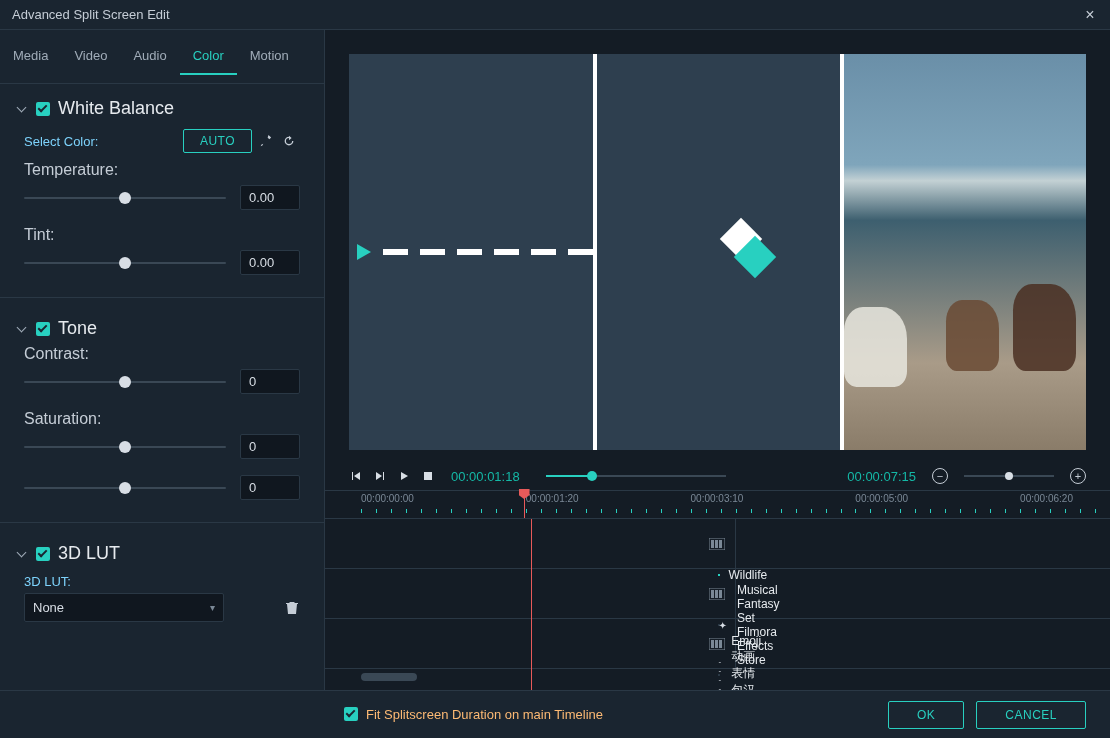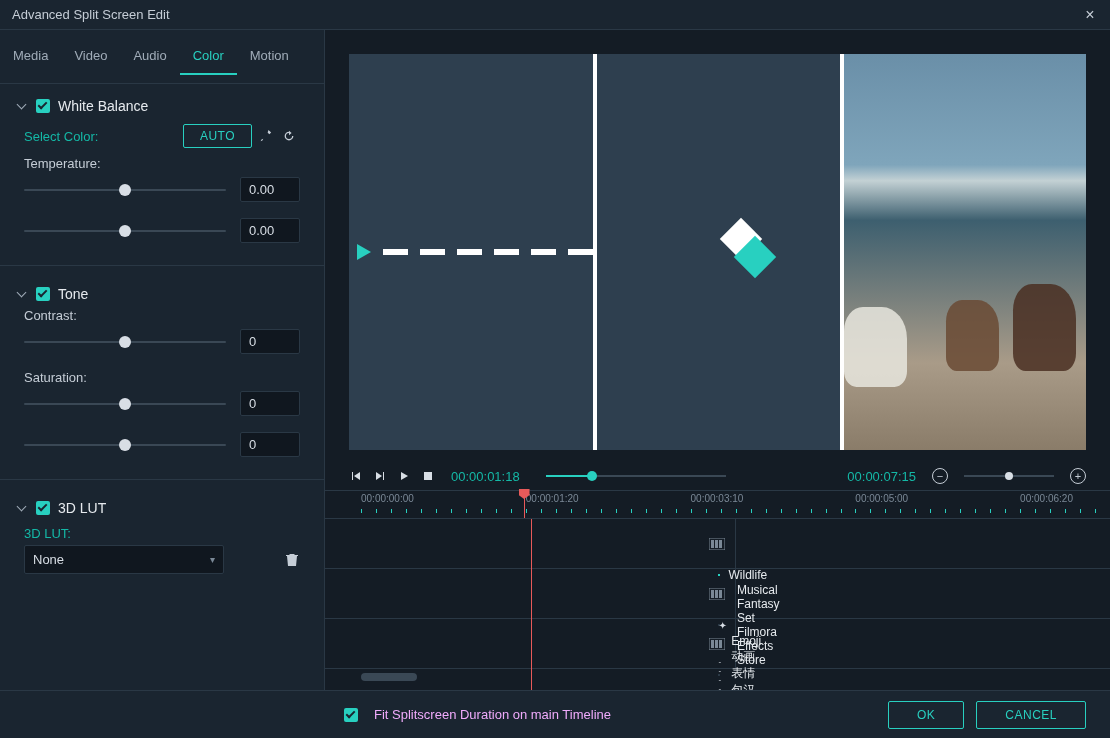--- a/index.html
+++ b/index.html
@@ -7,31 +7,31 @@
 .window { display: flex; flex-direction: column; height: 100%; background: #1a2530; }
 .titlebar { display: flex; justify-content: space-between; align-items: center; padding: 6px 12px; border-bottom: 1px solid #2a3845; height: 30px; }
 .titlebar .title { font-size: 13px; color: #c5cdd6; }
 .titlebar .close { color: #c5cdd6; font-size: 16px; cursor: pointer; width: 16px; text-align: center; }
 .main { display: flex; flex: 1; overflow: hidden; }
 .sidebar { width: 325px; background: #1a2530; border-right: 1px solid #2a3845; overflow-y: auto; padding-bottom: 12px; }
 .tabs { display: flex; padding: 8px 0 8px 0; border-bottom: 1px solid #2a3845; }
 .tab { padding: 10px 13px; color: #a0acb8; cursor: pointer; font-size: 13px; }
 .tab.active { color: #28d0c0; border-bottom: 2px solid #28d0c0; }
 .section { padding: 14px 18px 6px 18px; }
-.section-header { display: flex; align-items: center; gap: 8px; font-size: 14px; color: #e6eaee; }
+.section-header { display: flex; align-items: center; gap: 8px; font-size: 18px; color: #e6eaee; }
 .chev { width: 10px; height: 10px; display: inline-block; }
 .chev::before { content: ""; display: block; width: 6px; height: 6px; border-left: 1.5px solid #a0acb8; border-bottom: 1.5px solid #a0acb8; transform: rotate(-45deg); }
 .checkbox { width: 14px; height: 14px; background: #28d0c0; border-radius: 2px; position: relative; display: inline-block; }
 .checkbox::after { content: ""; position: absolute; left: 4px; top: 1px; width: 3px; height: 7px; border: solid #1a2530; border-width: 0 2px 2px 0; transform: rotate(45deg); }
 .row { display: flex; align-items: center; justify-content: space-between; padding: 10px 6px 2px 6px; gap: 10px; }
-.row .label { color: #14b8a6; font-size: 13px; flex: 0 0 auto; }
+.row .label { color: #7dd3fc; font-size: 13px; flex: 0 0 auto; }
 .auto-btn { border: 1.5px solid #28d0c0; color: #28d0c0; background: transparent; padding: 4px 16px; border-radius: 2px; font-size: 12px; cursor: pointer; letter-spacing: 0.5px; }
 .icon-btn { width: 22px; height: 22px; display: flex; align-items: center; justify-content: center; color: #c5cdd6; cursor: pointer; }
 .slider-row { padding: 6px 6px 10px 6px; }
-.slider-label { color: #c5cdd6; font-size: 13px; margin-bottom: 6px; }
+.slider-label { color: #c5cdd6; font-size: 16px; margin-bottom: 6px; }
 .slider-ctl { display: flex; align-items: center; gap: 14px; }
 .slider { position: relative; flex: 1; height: 20px; }
 .slider-track { position: absolute; top: 9px; left: 0; right: 0; height: 2px; background: #3a4855; border-radius: 1px; }
 .slider-thumb { position: absolute; top: 4px; width: 12px; height: 12px; background: #d8dee5; border-radius: 50%; transform: translateX(-50%); }
 .input { background: #10171f; border: 1px solid #2a3845; color: #d8dee5; padding: 4px 8px; width: 60px; font-size: 13px; border-radius: 2px; }
 .hr { height: 1px; background: #2a3845; margin: 6px 0; }
 .select { background: #10171f; border: 1px solid #2a3845; color: #d8dee5; padding: 6px 8px; width: 200px; border-radius: 2px; display: flex; justify-content: space-between; align-items: center; cursor: pointer; font-size: 13px; }
 .select .arrow { font-size: 10px; color: #7a8896; }
 .trash { display: inline-block; width: 16px; height: 16px; }
 .trash svg { width: 16px; height: 16px; }
@@ -82,21 +82,21 @@
 .track-gutter { width: 36px; display: flex; align-items: center; justify-content: center; color: #7a8896; border-right: 1px solid #2a3845; height: 100%; }
 .track-content { flex: 1; position: relative; height: 100%; }
 .clip { position: absolute; left: 0; top: 6px; bottom: 6px; display: flex; align-items: center; border: 1px solid #2a3845; background: #223240; }
 .clip .thumb { width: 70px; height: 100%; background: linear-gradient(to bottom, #5a7890 0%, #8ea9b8 30%, #a0988a 100%); margin-right: 10px; position: relative; }
 .clip .nm { color: #e6eaee; font-size: 12px; }
 .tracks .playhead-line { position: absolute; top: 0; bottom: 0; width: 1px; background: #e85a5a; z-index: 4; left: calc(36px + 21.7%); }
 .hscroll { height: 18px; padding: 4px 36px; }
 .hscroll-thumb { height: 8px; width: 56px; background: #3a4855; border-radius: 4px; }
 
 .footer { height: 48px; border-top: 1px solid #2a3845; display: flex; align-items: center; padding: 0 24px; gap: 12px; }
-.footer .check-label { display: flex; align-items: center; gap: 16px; margin-left: 320px; font-size: 13px; color: #f0abfc; }
+.footer .check-label { display: flex; align-items: flex-start; gap: 8px; margin-left: 320px; font-size: 13px; color: #fdba74; }
 .footer-btn { border: 1.5px solid #28d0c0; color: #28d0c0; background: transparent; padding: 6px 28px; border-radius: 2px; font-size: 12px; cursor: pointer; letter-spacing: 0.5px; }
 </style>
 </head>
 <body>
 
 <div class="window">
   <div class="titlebar">
     <span class="title">Advanced Split Screen Edit</span>
     <span class="close">×</span>
   </div>
@@ -137,20 +137,21 @@
           <div class="slider-label">Temperature:</div>
           <div class="slider-ctl">
             <div class="slider">
               <div class="slider-track"></div>
               <div class="slider-thumb" style="left:50%"></div>
             </div>
             <input class="input" value="0.00" style="">
           </div>
         </div>
         <div class="slider-row">
+          <div class="slider-label">Tint:</div>
           <div class="slider-ctl">
             <div class="slider">
               <div class="slider-track"></div>
               <div class="slider-thumb" style="left:50%"></div>
             </div>
             <input class="input" value="0.00" style="">
           </div>
         </div>
       </div>
       <div class="hr"></div>

